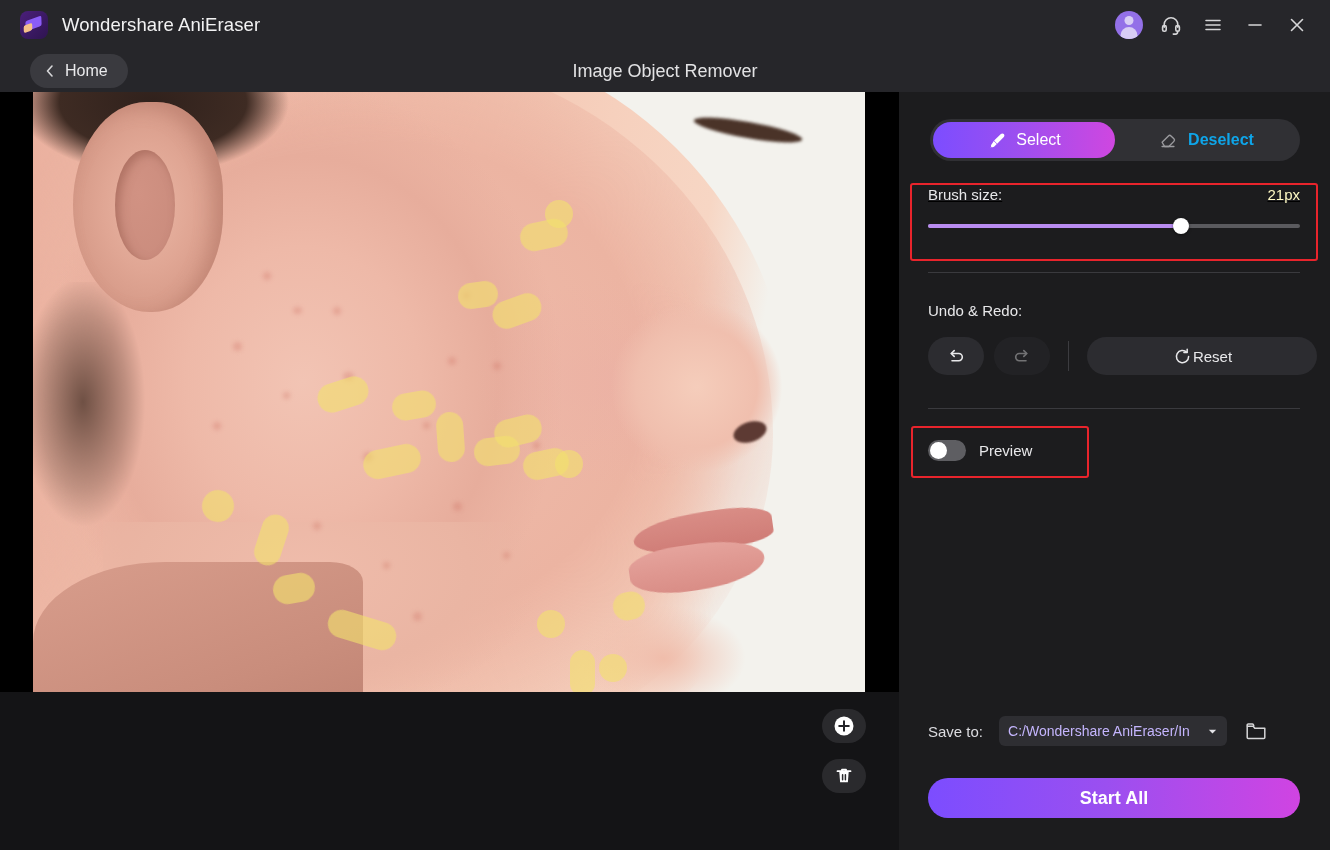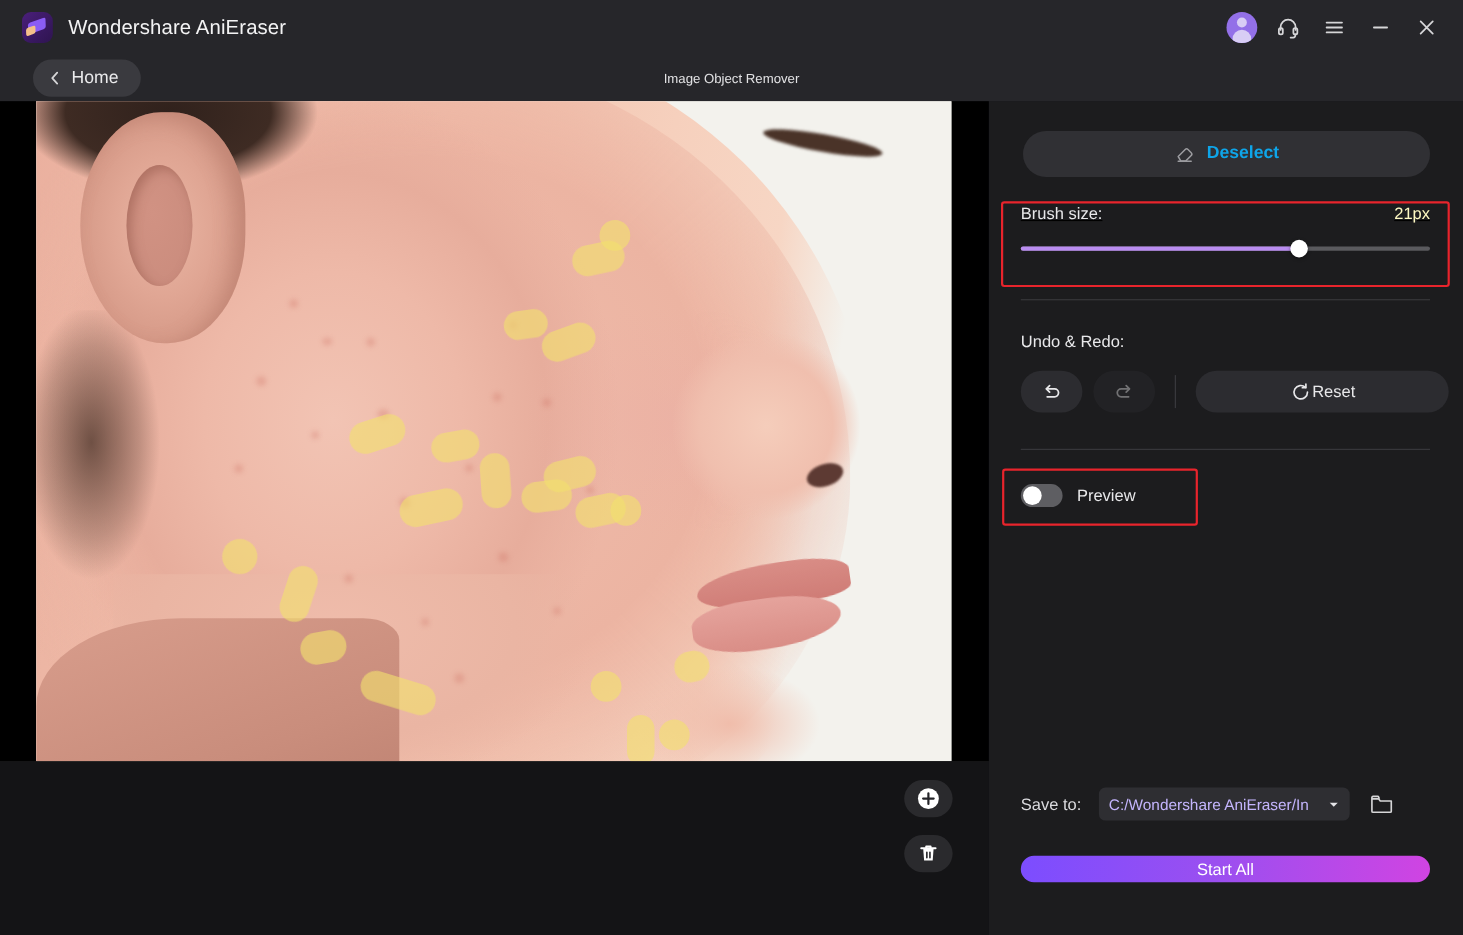--- a/index.html
+++ b/index.html
@@ -64,21 +64,21 @@
   }
   .home-btn {
     position: absolute; left: 30px; top: 4px; height: 34px; padding: 0 20px 0 12px;
     background: #3a3a3f; border-radius: 17px;
     display: flex; align-items: center; gap: 7px; cursor: pointer;
   }
   .home-btn span { color: #eaeaec; font-size: 16px; }
   .page-title {
     position: absolute; left: 0; top: 0; width: 1330px; height: 42px;
     display: flex; align-items: center; justify-content: center;
-    color: #e2e2e4; font-size: 12px; pointer-events: none;
+    color: #e2e2e4; font-size: 18px; pointer-events: none;
   }
 
   
   .canvas {
     position: absolute; left: 0; top: 92px; width: 899px; height: 600px;
     background: #000;
   }
   .photo {
     position: absolute; left: 33px; top: 0; width: 832px; height: 600px;
     overflow: hidden; background: #efefe9;
@@ -286,24 +286,24 @@
     width: 228px; height: 30px; border-radius: 6px; background: #2e2e32;
     display: flex; align-items: center; padding: 0 9px; gap: 6px; cursor: pointer;
   }
   .path-text {
     color: #c4b5fd; font-size: 14px; white-space: nowrap; overflow: hidden;
     text-overflow: clip; flex: 1;
   }
   .folder-btn { width: 26px; height: 26px; display: flex; align-items: center; justify-content: center; cursor: pointer; }
 
   .start-all {
-    position: absolute; left: 928px; top: 778px; width: 372px; height: 24px;
+    position: absolute; left: 928px; top: 778px; width: 372px; height: 40px;
     border-radius: 20px; background: linear-gradient(90deg,#7c4dff 0%,#9b4ff0 48%,#d044e2 100%);
     display: flex; align-items: center; justify-content: center;
-    color: #fff; font-size: 15px; font-weight: normal; cursor: pointer;
+    color: #fff; font-size: 18px; font-weight: bold; cursor: pointer;
   }
 </style>
 </head>
 <body>
 
 <div id="app">
 
   <div class="titlebar">
     <div class="logo">
       <div class="er-body"></div>
@@ -427,20 +427,27 @@
         <path d="M4.5 6.2h13" stroke="#fff" stroke-width="1.8" stroke-linecap="round"></path>
         <path d="M9 6.2V4.6h4v1.6" stroke="#fff" stroke-width="1.8" fill="none" stroke-linejoin="round"></path>
         <path d="M6.3 6.8h9.4l-.8 10.4H7.1z" fill="#fff"></path>
         <path d="M9.6 9.8v5M12.4 9.8v5" stroke="#2a2a2d" stroke-width="1.5" stroke-linecap="round"></path>
       </svg>
     </div>
   </div>
 
   <div class="panel">
     <div class="segment">
+      <div class="seg active">
+        <svg width="19" height="19" viewBox="0 0 20 20">
+          <path d="M14.6 3.2c.9-.9 2.3-.9 3.1 0 .8.9.8 2.3 0 3.1l-7 7-3.2-3.2z" fill="#fff"></path>
+          <path d="M7.1 10.6l3.2 3.2-2.6 2.6c-.8.8-2 1-3 .5l-1.3 1.2 1-1.6c-.4-1 0-2.1.7-2.8z" fill="#fff"></path>
+        </svg>
+        <span>Select</span>
+      </div>
       <div class="seg idle">
         <svg width="20" height="20" viewBox="0 0 22 22">
           <path d="M4.5 13.5l7-7a2 2 0 0 1 2.8 0l3.2 3.2a2 2 0 0 1 0 2.8l-5.6 5.6H7.2z" stroke="#9b9b9f" stroke-width="1.5" fill="none" stroke-linejoin="round"></path>
           <path d="M4.5 18.2h13" stroke="#9b9b9f" stroke-width="1.5" stroke-linecap="round"></path>
         </svg>
         <span>Deselect</span>
       </div>
     </div>
 
   </div>

